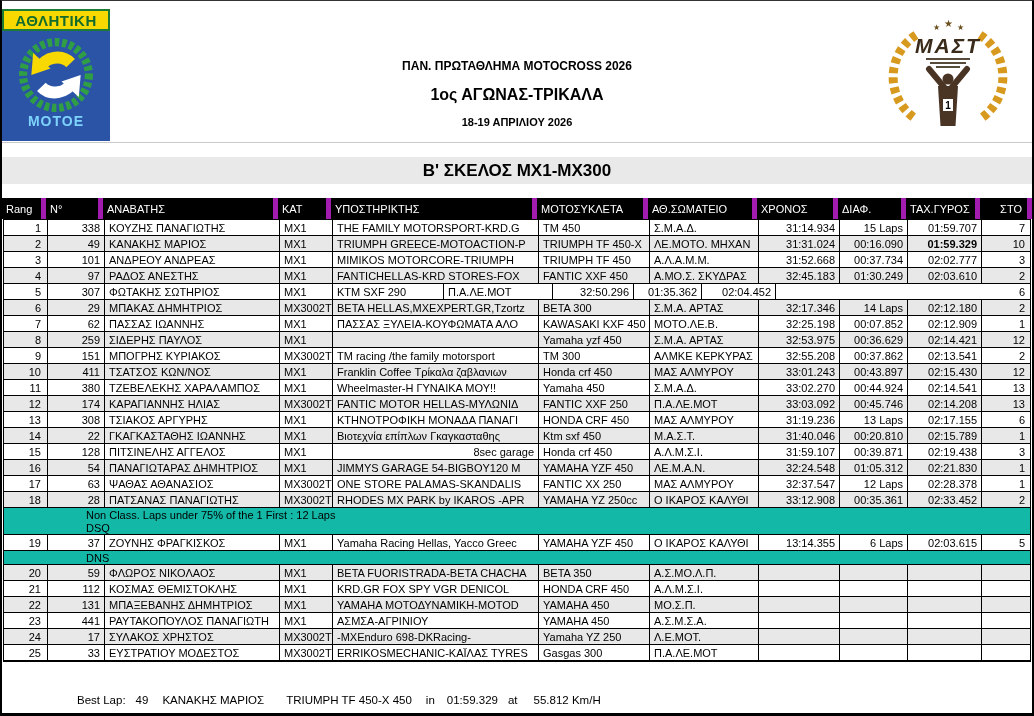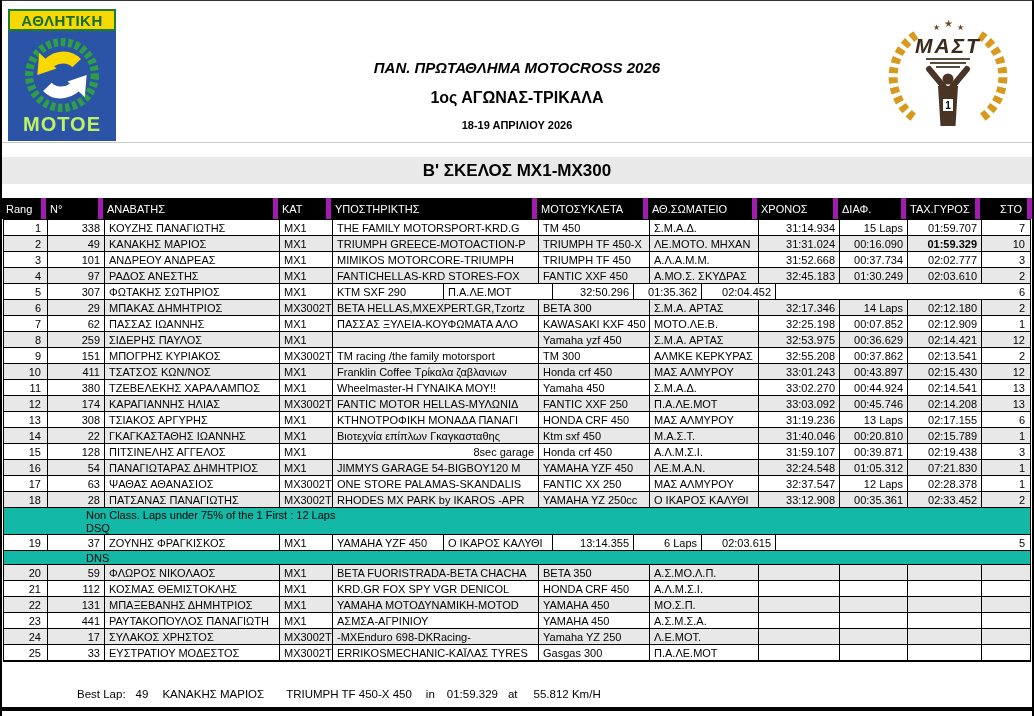--- a/index.html
+++ b/index.html
@@ -5,28 +5,28 @@
   html,body{margin:0;padding:0;background:#fff;}
   .page{
     width:1034px;height:716px;position:relative;background:#fff;
     font-family:"Liberation Sans", sans-serif;color:#000;
     box-sizing:border-box;
     border-left:2px solid #000;border-right:2px solid #000;border-top:1px solid #333;
     overflow:hidden;
   }
   
   .doc-header{height:141px;position:relative;}
-  .motoe{position:absolute;left:6px;top:8px;width:108px;height:132px;}
+  .motoe{position:absolute;left:0;top:8px;width:108px;height:132px;}
   .motoe-top{height:22px;background:#f7d800;border:2px solid #1c7c34;box-sizing:border-box;
     color:#146c2c;font-weight:bold;font-size:15px;display:flex;align-items:center;justify-content:center;letter-spacing:.5px;}
   .motoe-body{height:110px;background:#2b54a7;position:relative;display:flex;flex-direction:column;align-items:center;}
   .motoe-body svg{display:block;margin-top:2px;}
-  .motoe-bottom{color:#bef264;font-weight:bold;font-size:20px;letter-spacing:1px;margin-top:-4px;}
+  .motoe-bottom{color:#7dd3fc;font-weight:bold;font-size:14px;letter-spacing:1px;margin-top:-4px;}
   .titles{text-align:center;padding-top:58px;}
-  .title{font-weight:bold;font-size:15px;font-style:italic;}
+  .title{font-weight:bold;font-size:12px;}
   .subtitle{font-weight:bold;font-size:16px;margin-top:13px;}
   .race-date{font-weight:bold;font-size:11px;margin-top:12px;}
   .mast{position:absolute;right:22px;top:14px;width:124px;height:125px;}
   
   .rule{height:1px;background:#c9c9c9;}
   .section-bar{height:27px;margin-top:14px;background:#e9e9e9;display:flex;align-items:center;justify-content:center;
     font-weight:bold;font-size:17px;}
   
   .results{margin-top:14px;}
   .thead{display:flex;background:#000;color:#fff;height:21px;font-size:11px;}
@@ -47,21 +47,21 @@
   .c-time{width:81px;justify-content:flex-end;padding-right:4px;}
   .c-diff{width:68px;justify-content:flex-end;padding-right:4px;}
   .c-best{width:74px;justify-content:flex-end;padding-right:4px;}
   .c-lap{flex:1;justify-content:flex-end;padding-right:5px;}
   .thead .c-rank,.thead .c-no,.thead .c-time,.thead .c-diff,.thead .c-best{justify-content:flex-start;padding-left:4px;}
   .sponsor-right{justify-content:flex-end;}
   .best-bold{font-weight:bold;}
   .t-note{display:flex;align-items:center;height:13px;box-sizing:border-box;padding-left:82px;background:#14b8a6;font-size:11px;}
   .t-note.bt{height:14px;border-top:1px solid #000;}
   
-  .footer-strip{height:45px;display:flex;align-items:flex-end;padding:0 0 7px 75px;font-size:11.5px;box-sizing:border-box;}
+  .footer-strip{height:51px;display:flex;align-items:flex-end;padding:0 0 7px 75px;font-size:11.5px;box-sizing:border-box;}
   .footer-strip span{display:inline-block;}
   .fp-label{margin-right:10px;}
   .fp-no{margin-right:14px;}
   .fp-rider{margin-right:22px;}
   .fp-bike{margin-right:14px;}
   .fp-in{margin-right:12px;}
   .fp-time{margin-right:10px;}
   .fp-at{margin-right:16px;}
   .thick-line{height:4px;background:#000;}
 </style>
@@ -334,21 +334,21 @@
         <div class="t-row shade">
           <div class="cell c-rank">16</div>
           <div class="cell c-no">54</div>
           <div class="cell c-rider">ΠΑΝΑΓΙΩΤΑΡΑΣ ΔΗΜΗΤΡΙΟΣ</div>
           <div class="cell c-cat">MX1</div>
           <div class="cell c-sponsor">JIMMYS GARAGE 54-BIGBOY120 M</div>
           <div class="cell c-bike">YAMAHA YZF 450</div>
           <div class="cell c-club">ΛΕ.Μ.Α.Ν.</div>
           <div class="cell c-time">32:24.548</div>
           <div class="cell c-diff">01:05.312</div>
-          <div class="cell c-best">07:21.830</div>
+          <div class="cell c-best">02:21.830</div>
           <div class="cell c-lap">1</div>
         </div>
         <div class="t-row">
           <div class="cell c-rank">17</div>
           <div class="cell c-no">63</div>
           <div class="cell c-rider">ΨΑΘΑΣ ΑΘΑΝΑΣΙΟΣ</div>
           <div class="cell c-cat">MX3002T</div>
           <div class="cell c-sponsor">ONE STORE PALAMAS-SKANDALIS</div>
           <div class="cell c-bike">FANTIC XX 250</div>
           <div class="cell c-club">ΜΑΣ ΑΛΜΥΡΟΥ</div>
@@ -370,20 +370,21 @@
           <div class="cell c-best">02:33.452</div>
           <div class="cell c-lap">2</div>
         </div>
         <div class="t-note bt">Non Class. Laps under 75% of the 1 First : 12 Laps</div>
         <div class="t-note">DSQ</div>
         <div class="t-row">
           <div class="cell c-rank">19</div>
           <div class="cell c-no">37</div>
           <div class="cell c-rider">ΖΟΥΝΗΣ ΦΡΑΓΚΙΣΚΟΣ</div>
           <div class="cell c-cat">MX1</div>
+          <div class="cell c-sponsor">Yamaha Racing Hellas, Yacco Greec</div>
           <div class="cell c-bike">YAMAHA YZF 450</div>
           <div class="cell c-club">Ο ΙΚΑΡΟΣ ΚΑΛΥΘΙ</div>
           <div class="cell c-time">13:14.355</div>
           <div class="cell c-diff">6 Laps</div>
           <div class="cell c-best">02:03.615</div>
           <div class="cell c-lap">5</div>
         </div>
         <div class="t-note bt">DNS</div>
         <div class="t-row shade">
           <div class="cell c-rank">20</div>

